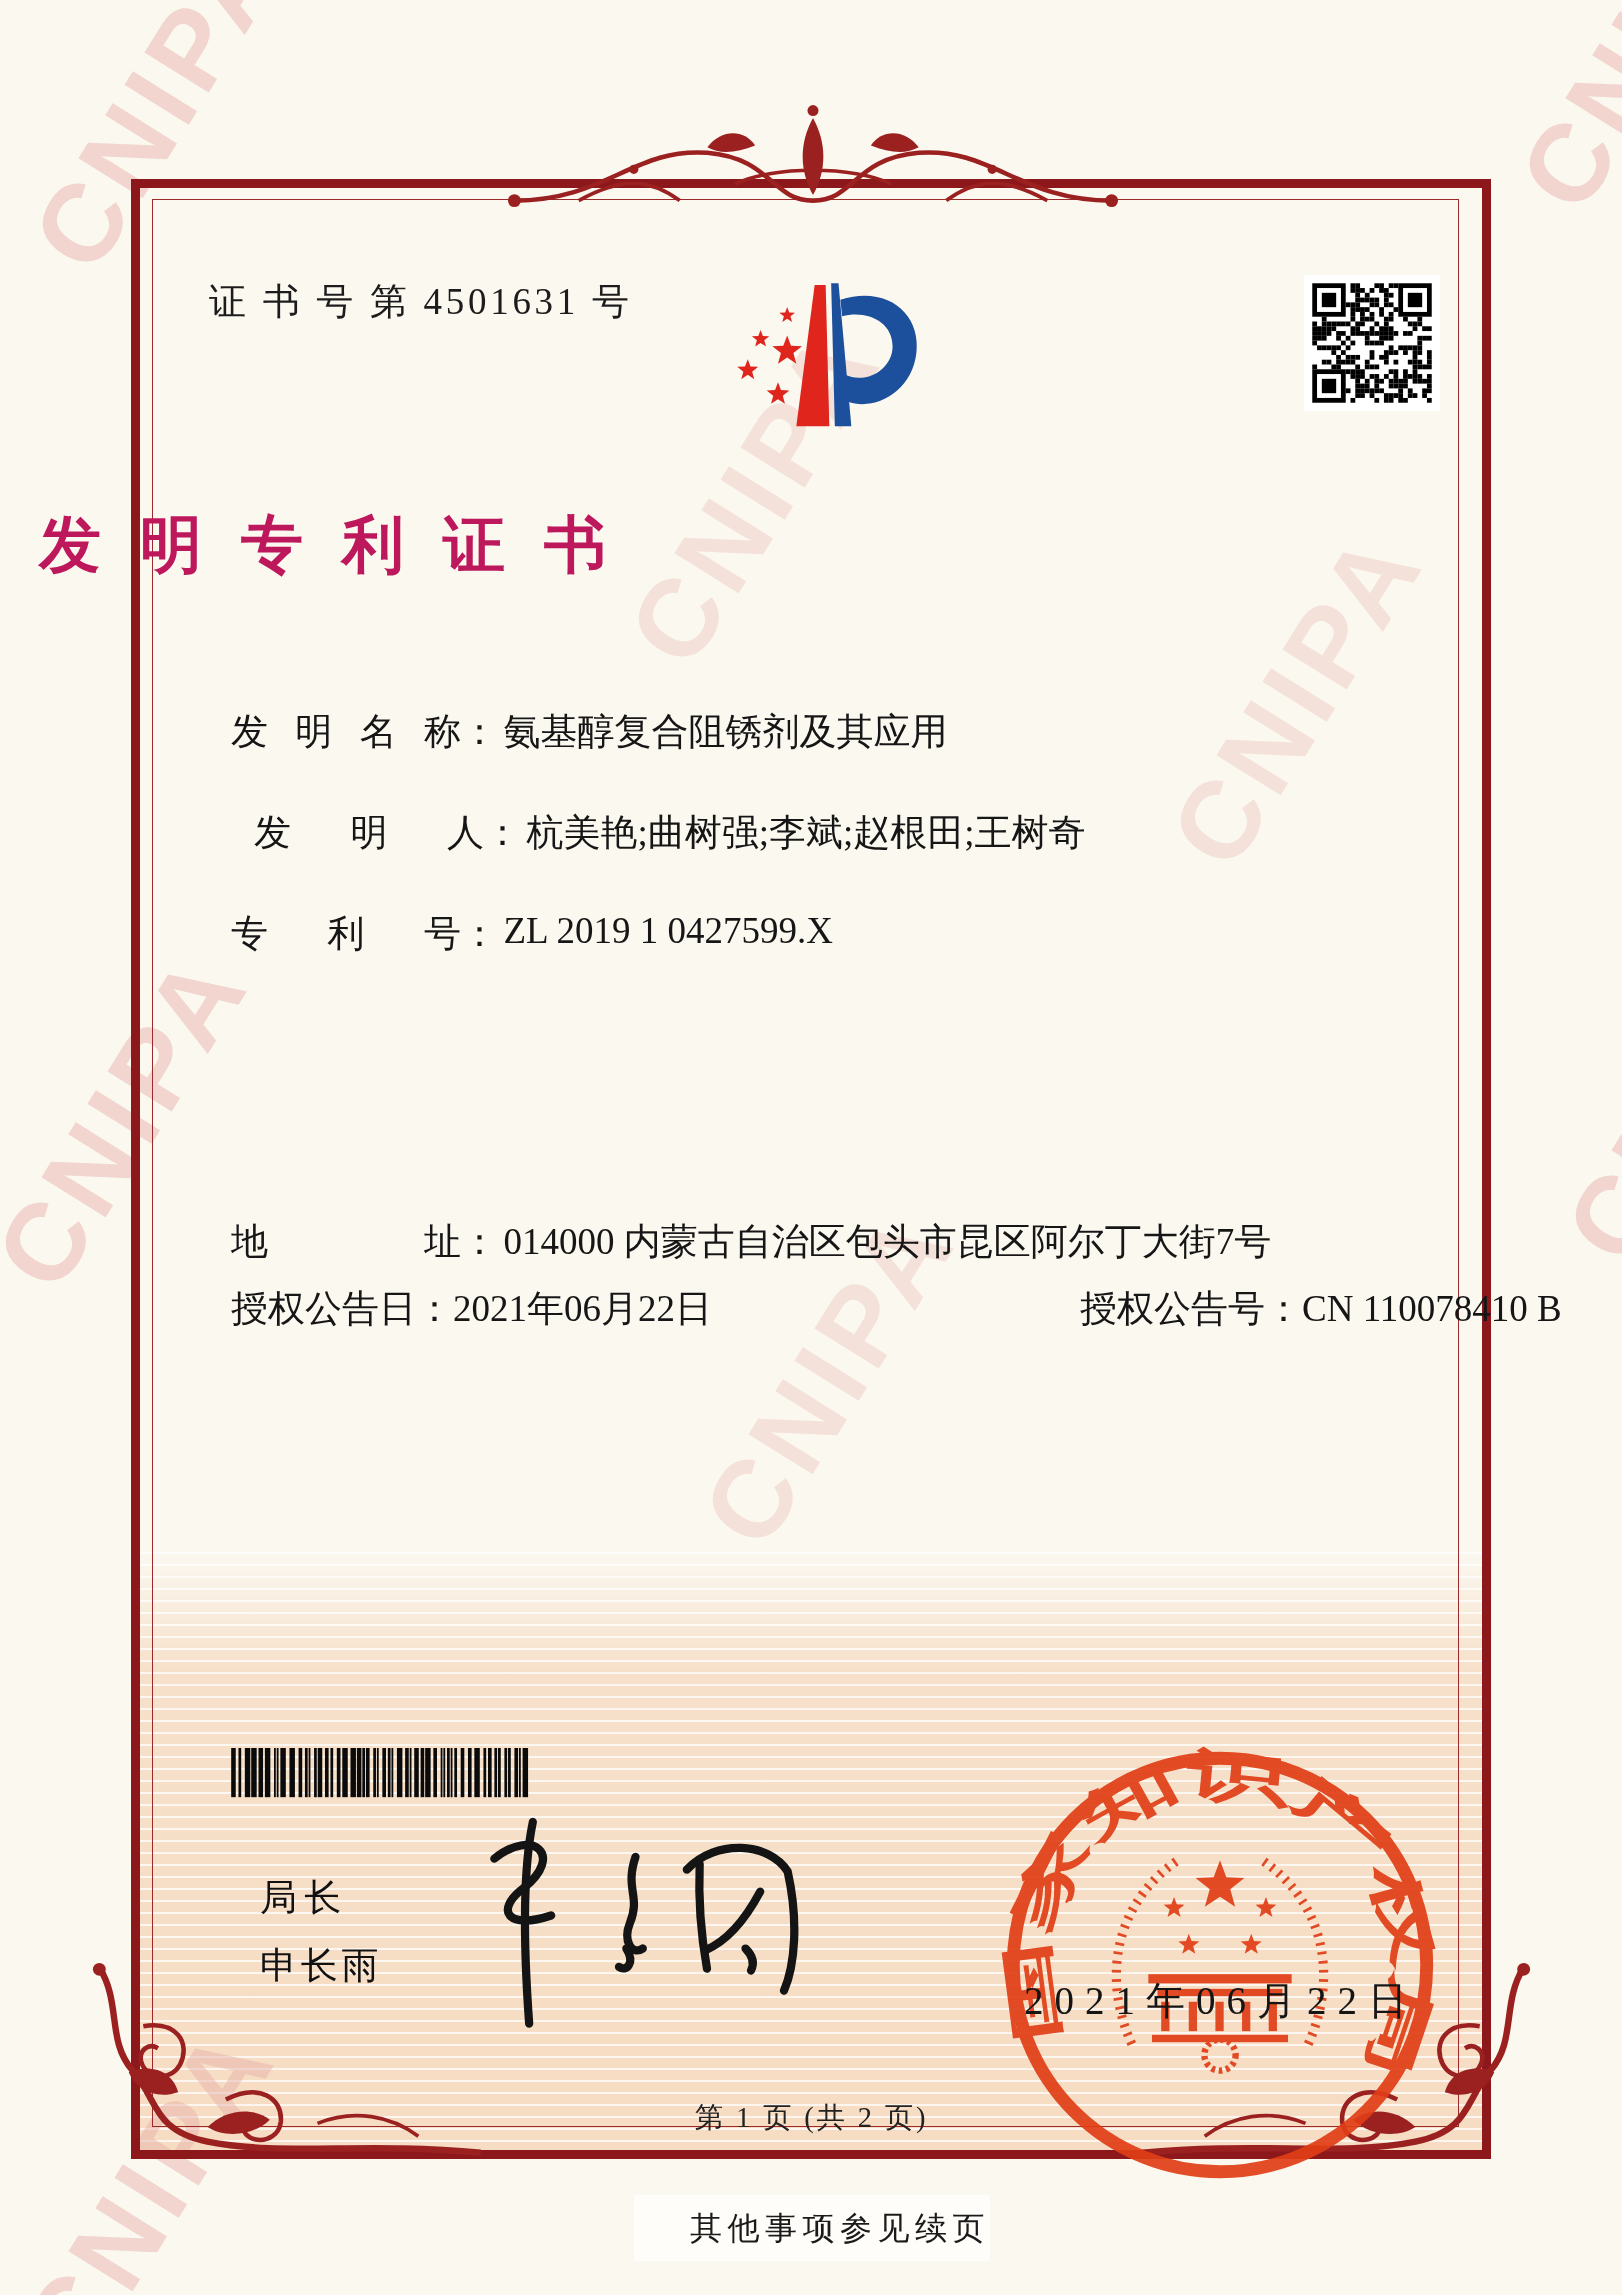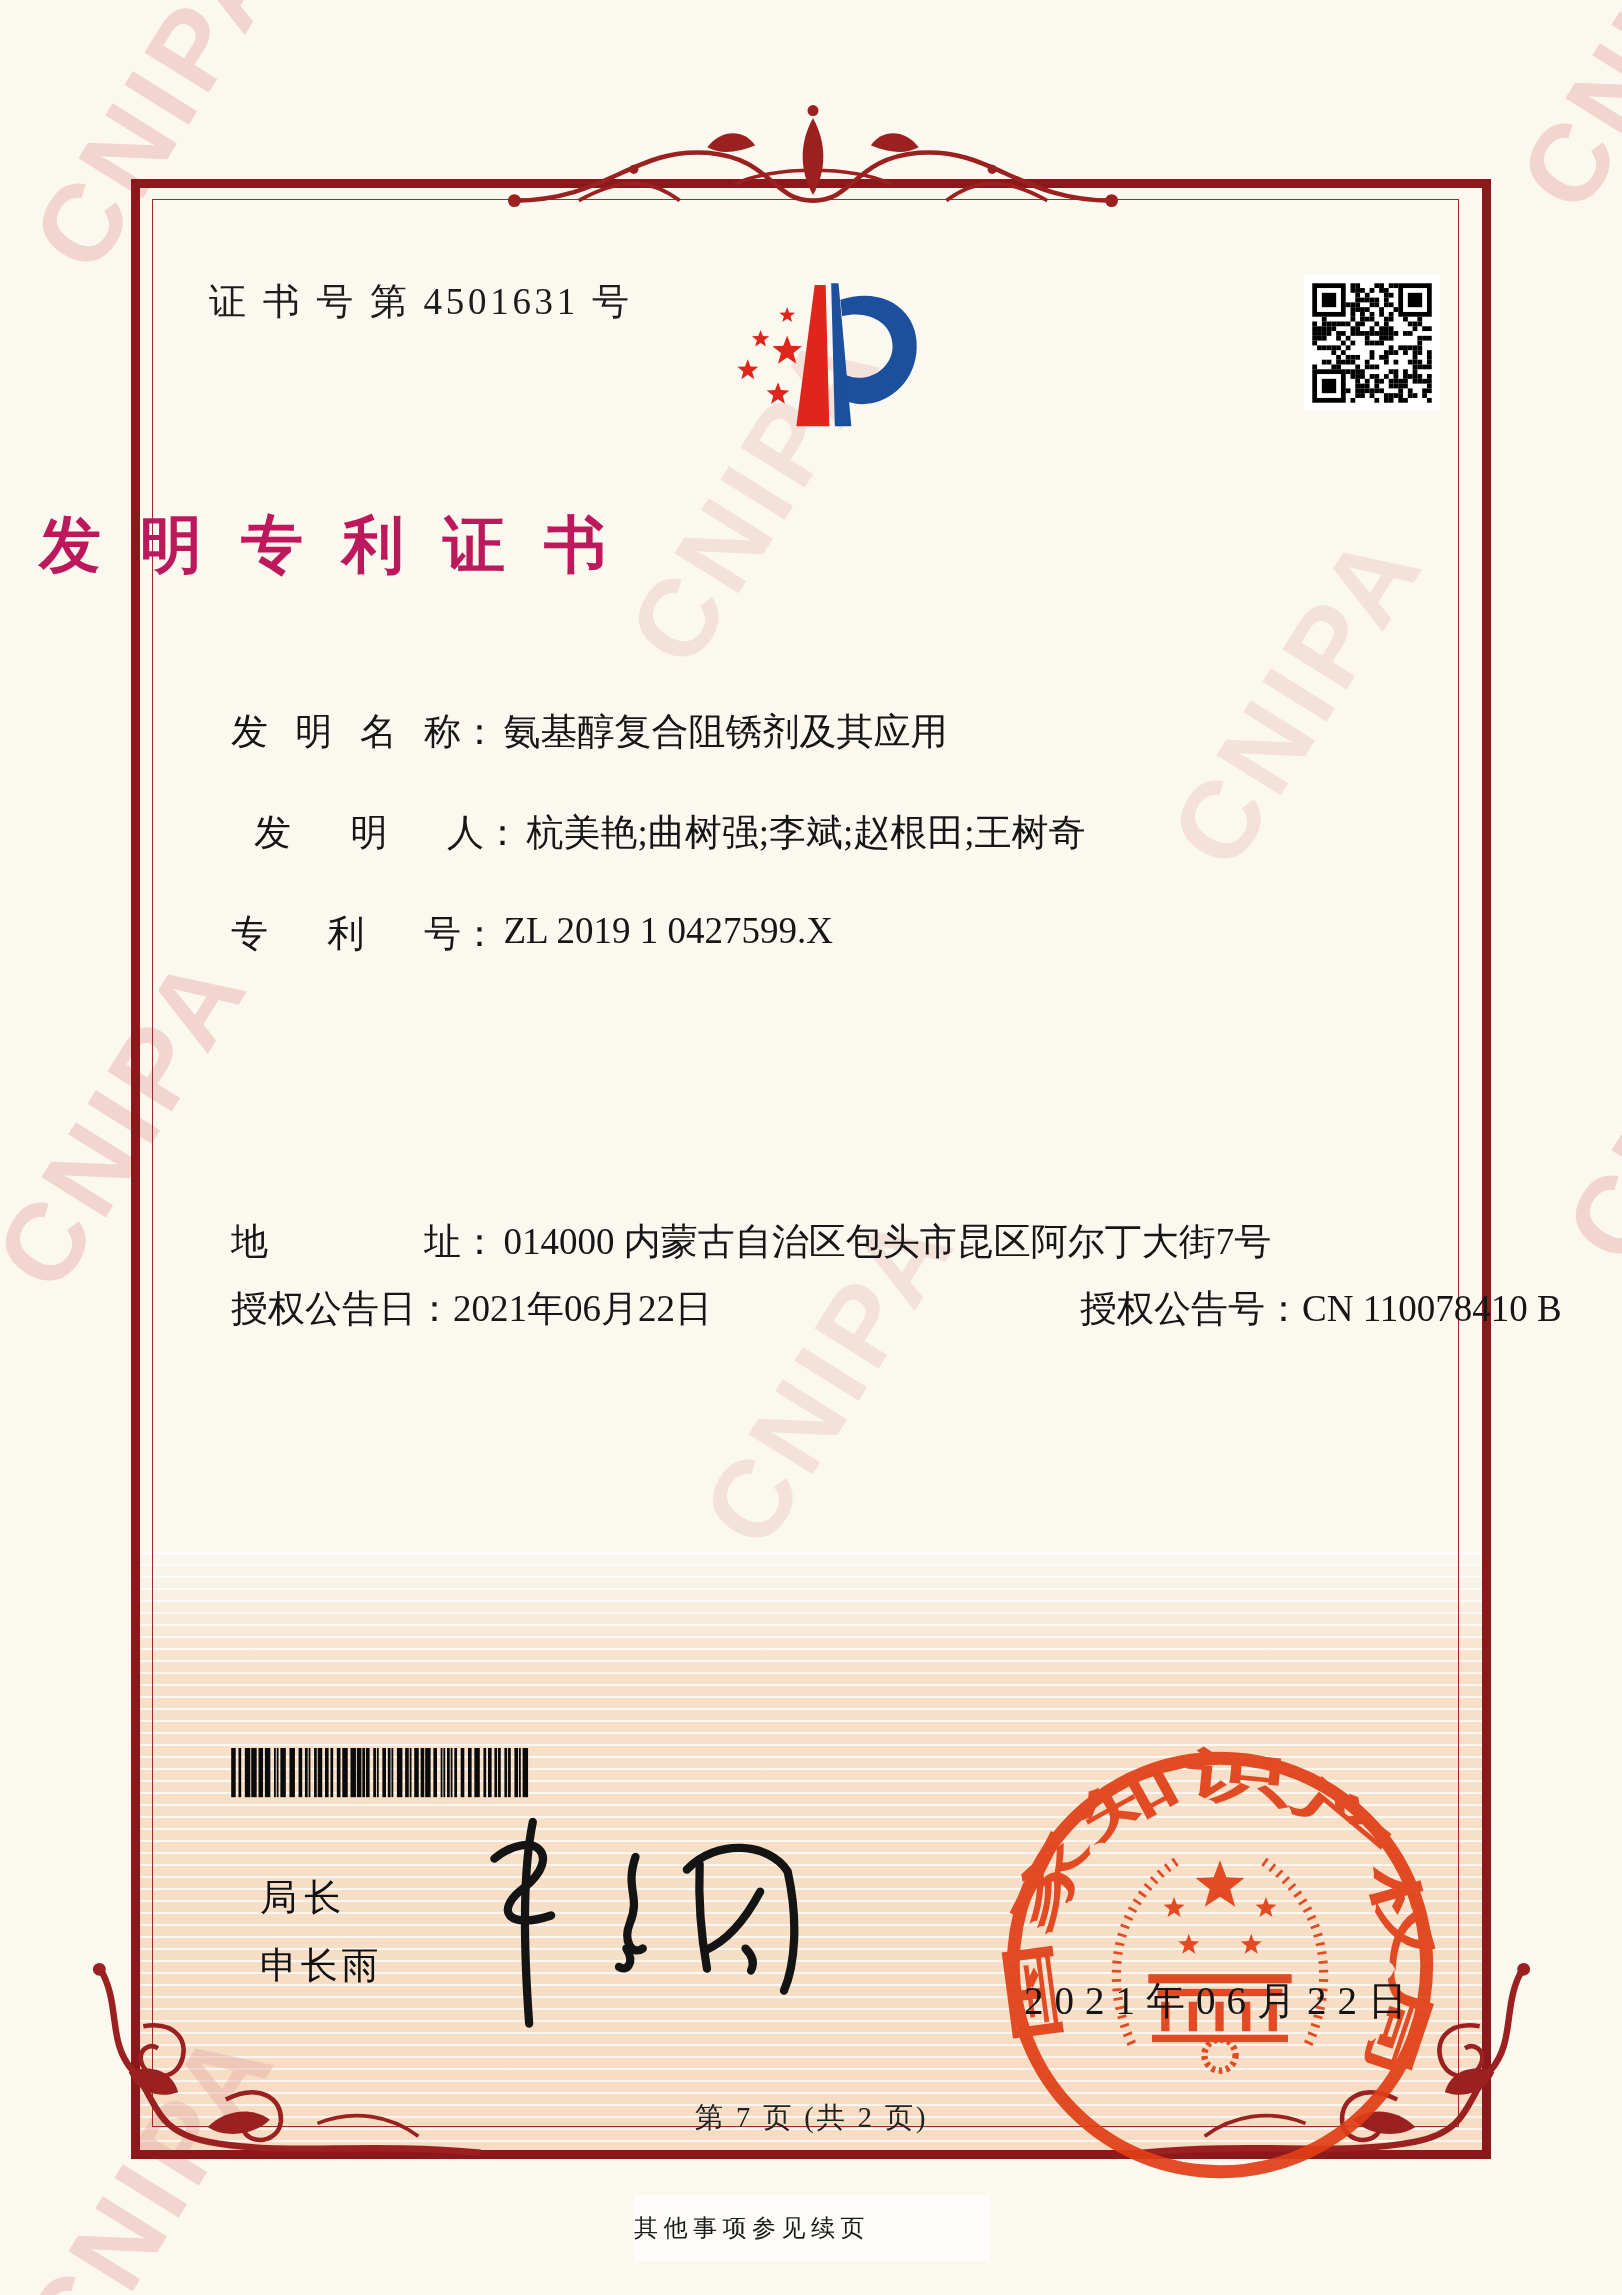--- a/index.html
+++ b/index.html
@@ -52,21 +52,21 @@
       font-family:"Liberation Sans","DejaVu Sans",sans-serif;font-size:37px;font-weight:500;letter-spacing:3.7px;color:#111;}
   .signature{position:absolute;left:395px;top:1811px;z-index:4;}
 
   .seal{position:absolute;left:994px;top:1739px;z-index:5;}
   .seal-date{position:absolute;left:999px;top:1974px;width:444px;z-index:6;text-align:center;
       font-size:39px;letter-spacing:11px;color:#151515;}
 
   .page-info{position:absolute;left:0;top:2099px;width:100%;z-index:4;text-align:center;
       font-size:28.5px;letter-spacing:2.8px;color:#222;}
   .note-band{position:absolute;left:634px;top:2195px;width:356px;height:66px;z-index:4;
-      background:#fffdf9;text-align:left;line-height:66px;font-size:24px;letter-spacing:5.5px;color:#1a1a1a;}
+      background:#fffdf9;text-align:right;line-height:66px;font-size:32px;letter-spacing:5.5px;color:#1a1a1a;}
 </style>
 </head>
 <body>
 
 <div class="page">
 
   <div class="waves"></div>
 
   <div class="wm" style="left:-27.5px;top:37px;">CNIPA</div>
   <div class="wm" style="left:1460px;top:-23px;">CNIPA</div>
@@ -514,17 +514,17 @@
         <rect x="212" y="286" width="9" height="32"></rect>
         <rect x="241" y="286" width="9" height="32"></rect>
         <rect x="270" y="286" width="9" height="32"></rect>
         <rect x="299" y="286" width="9" height="32"></rect>
         <rect x="172" y="322" width="148" height="8"></rect>
       </g>
     </g>
   </svg>
   <div class="seal-date">2021年06月22日</div>
 
-  <div class="page-info">第 7 页 (共 2 页)</div>
+  <div class="page-info">第 1 页 (共 2 页)</div>
   <div class="note-band">其他事项参见续页</div>
 
 </div>
 
 
 </body></html>

